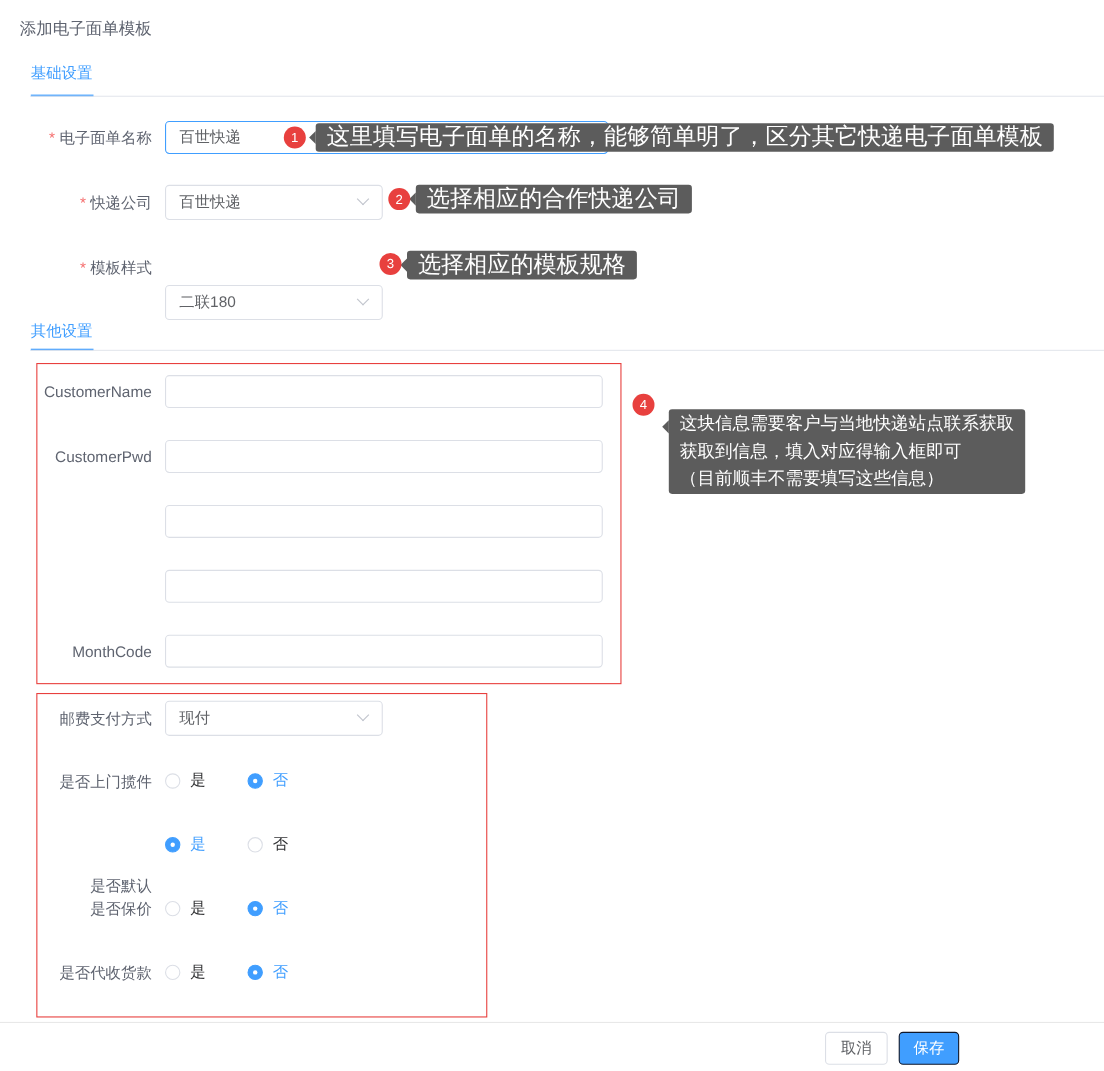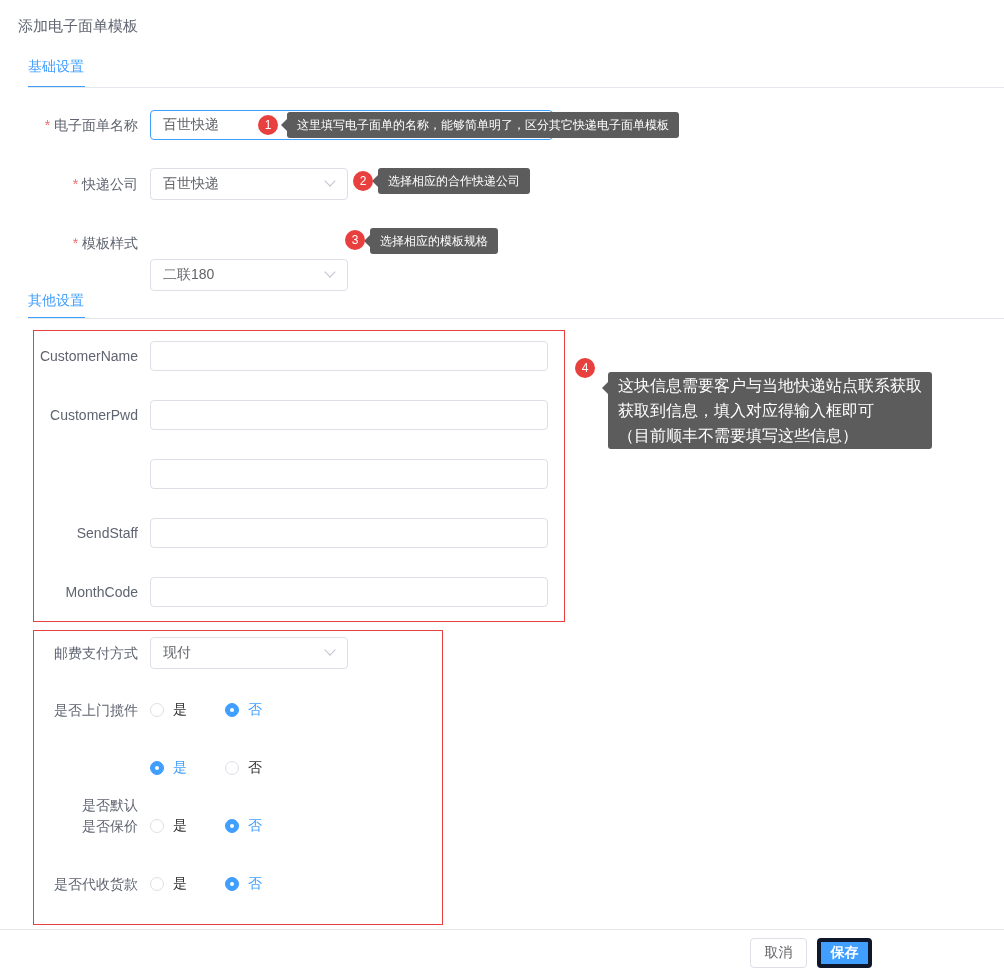--- a/index.html
+++ b/index.html
@@ -68,21 +68,21 @@
   
   .badge {
     width: 20px; height: 20px; border-radius: 50%;
     background: #E8403E; color: #fff; font-size: 12px;
     display: flex; align-items: center; justify-content: center;
     z-index: 6;
   }
 
   
   .tooltip {
-    background: #5c5c5c; color: #fff; font-size: 12px;
+    background: #5c5c5c; color: #fff; font-size: 21px;
     line-height: 26px; height: 26px; padding: 0 10px;
     border-radius: 3px; white-space: nowrap; z-index: 5;
   }
   .tooltip-multi {
     background: #5c5c5c; color: #fff; font-size: 16px;
     line-height: 25px; padding: 1px 10px;
     border-radius: 3px; white-space: nowrap; z-index: 5;
   }
   .tip-arrow {
     position: absolute; left: -6px; top: 50%; margin-top: -6px;
@@ -114,21 +114,21 @@
   .radio-group.checked .radio-text { color: #409EFF; }
 
   
   .btn {
     border-radius: 4px; font-size: 14px;
     display: flex; align-items: center; justify-content: center;
     cursor: pointer;
     font-family: "Liberation Sans", "DejaVu Sans", sans-serif;
   }
   .btn-cancel { background: #fff; border: 1px solid #dcdfe6; color: #606266; }
-  .btn-save { background: #409EFF; border: 4px solid #0f172a; color: #fff; font-weight: bold; }
+  .btn-save { background: #409EFF; border: 1px solid #0f172a; color: #fff; }
 </style>
 </head>
 <body>
 
 <div id="page">
 
   <div class="abs page-title">添加电子面单模板</div>
 
   <div class="abs tab-label" style="left:28px; top:58px;">基础设置</div>
   <div class="abs tab-underline" style="left:28px; top:86px; width:57px;"></div>
@@ -168,21 +168,20 @@
   <div class="abs redbox" style="left:33px; top:330px; width:532px; height:292px;"></div>
 
   <div class="abs flabel" style="top:341px; line-height:30px;">CustomerName</div>
   <input class="abs tinput" style="left: 150px; top: 341px; width: 398px; height: 30px;" type="text" value="">
 
   <div class="abs flabel" style="top:400px; line-height:30px;">CustomerPwd</div>
   <input class="abs tinput" style="left: 150px; top: 400px; width: 398px; height: 30px;" type="text" value="">
 
   <input class="abs tinput" style="left: 150px; top: 459px; width: 398px; height: 30px;" type="text" value="">
 
-  <div class="abs flabel" style="top:518px; line-height:30px;">SendStaff</div>
   <input class="abs tinput" style="left: 150px; top: 518px; width: 398px; height: 30px;" type="text" value="">
 
   <div class="abs flabel" style="top:577px; line-height:30px;padding-left:20px;">MonthCode</div>
   <input class="abs tinput" style="left: 150px; top: 577px; width: 398px; height: 30px;" type="text" value="">
 
   <div class="abs badge" style="left:575px; top:358px;">4</div>
   <div class="abs tooltip-multi" style="left:600px; top:372px;margin-left:8px;">
     <span class="tip-arrow at-top"></span>
     <div>这块信息需要客户与当地快递站点联系获取</div>
     <div>获取到信息，填入对应得输入框即可</div>

